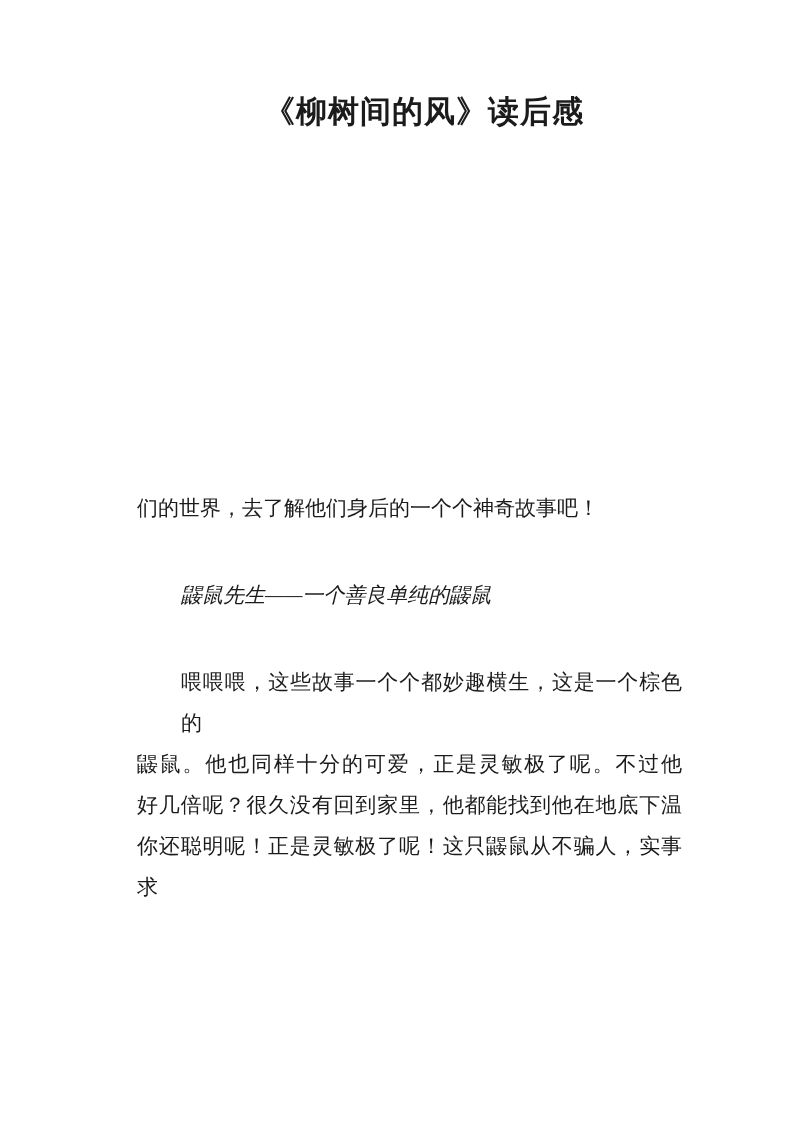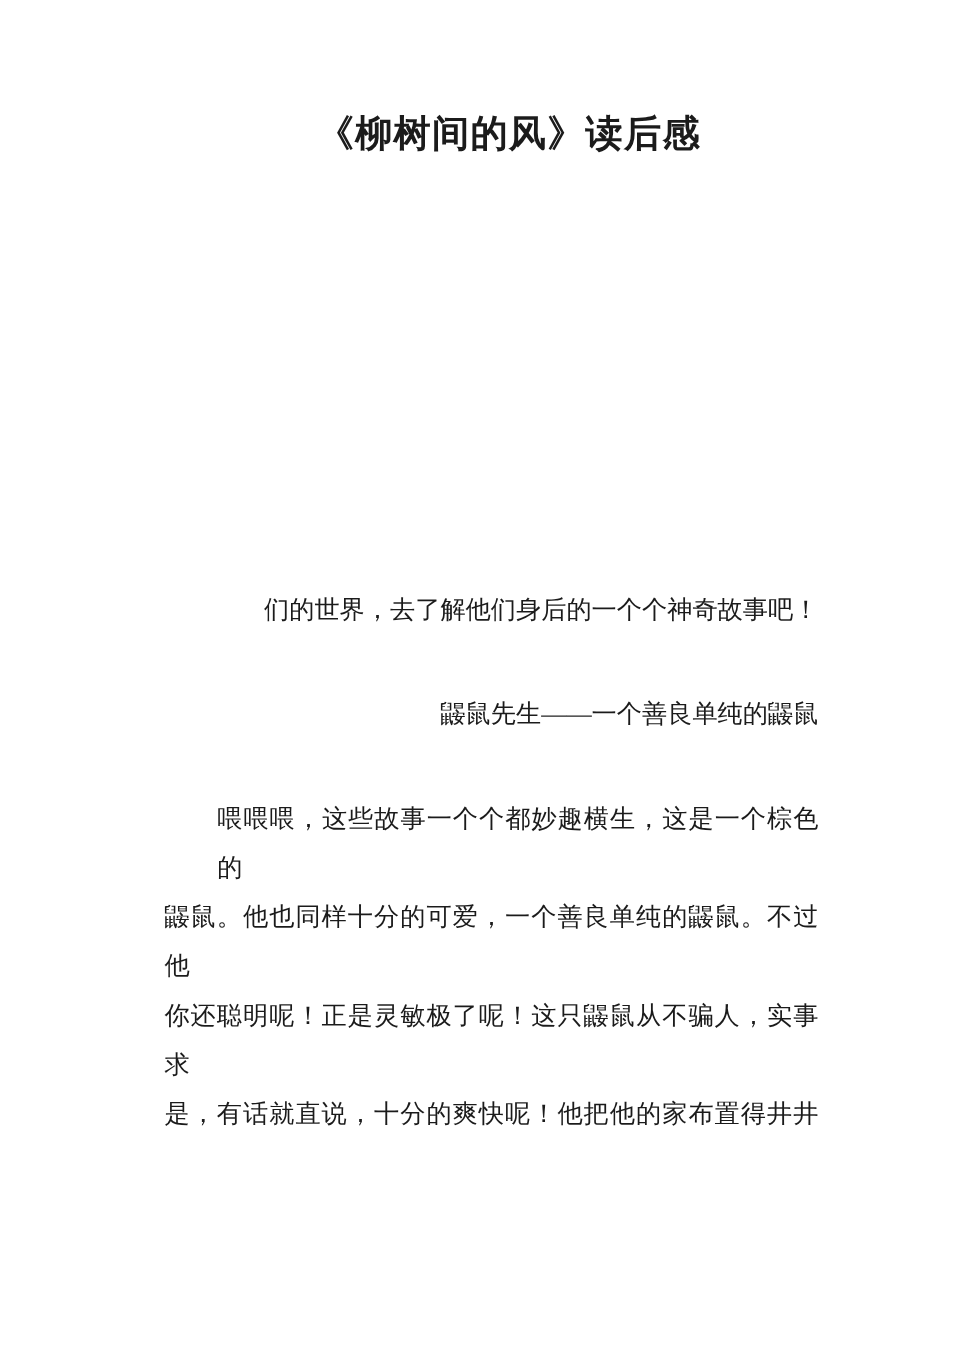--- a/index.html
+++ b/index.html
@@ -29,35 +29,36 @@
     width: 545px;
     margin: 356px 0 0 113px;
     font-size: 21px;
   }
   .para {
     margin: 0;
   }
   .line {
     display: block;
     line-height: 41px;
-    text-align: right;
+    text-align: left;
     white-space: normal;
   }
   .just {
     text-align: justify;
     text-align-last: justify;
     text-justify: inter-character;
   }
   .indent {
     padding-left: 44px;
   }
   .section-heading {
     margin: 46px 0;
     font-size: 21px;
     font-weight: 400;
+    font-style: italic;
   }
 </style>
 </head>
 <body style="background: rgb(255, 255, 255);">
 
 <div class="page" style="color: rgb(27, 27, 27); background: rgb(255, 255, 255); margin-left: 24px;">
 
   <h1 class="doc-title">《柳树间的风》读后感</h1>
 
   <div class="doc-body">
@@ -65,19 +66,19 @@
     <p class="para">
       <span class="line">们的世界，去了解他们身后的一个个神奇故事吧！</span>
     </p>
 
     <p class="para section-heading">
       <span class="line indent">鼹鼠先生——一个善良单纯的鼹鼠</span>
     </p>
 
     <p class="para">
       <span class="line just indent">喂喂喂，这些故事一个个都妙趣横生，这是一个棕色的</span>
-      <span class="line just">鼹鼠。他也同样十分的可爱，一个善良单纯的鼹鼠。不过他</span>
+      <span class="line just">鼹鼠。他也同样十分的可爱，正是灵敏极了呢。不过他</span>
+      <span class="line just">好几倍呢？很久没有回到家里，他都能找到他在地底下温</span>
       <span class="line just">你还聪明呢！正是灵敏极了呢！这只鼹鼠从不骗人，实事求</span>
-      <span class="line just">是，有话就直说，十分的爽快呢！他把他的家布置得井井</span>
     </p>
 
   </div>
 </div>
 
 </body></html>

